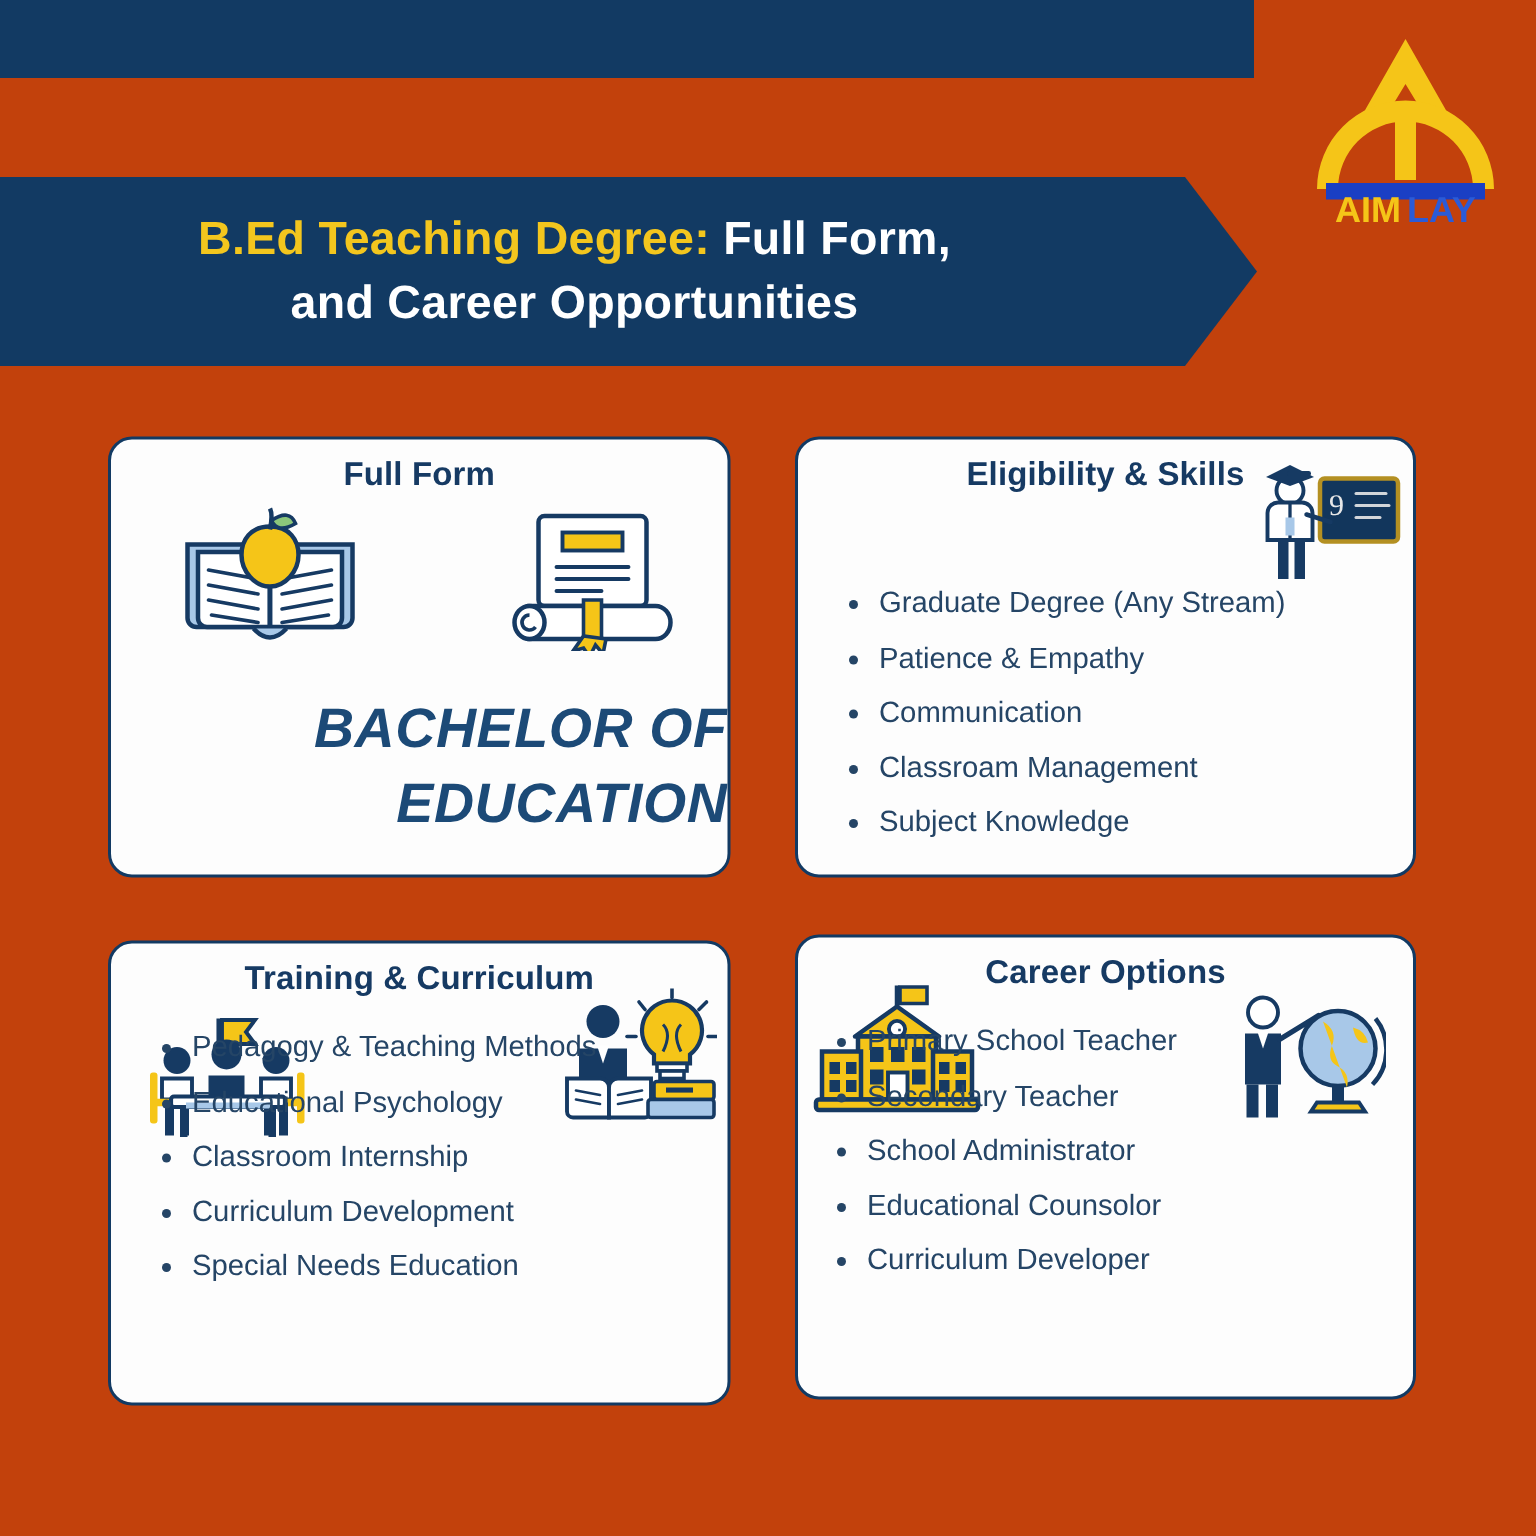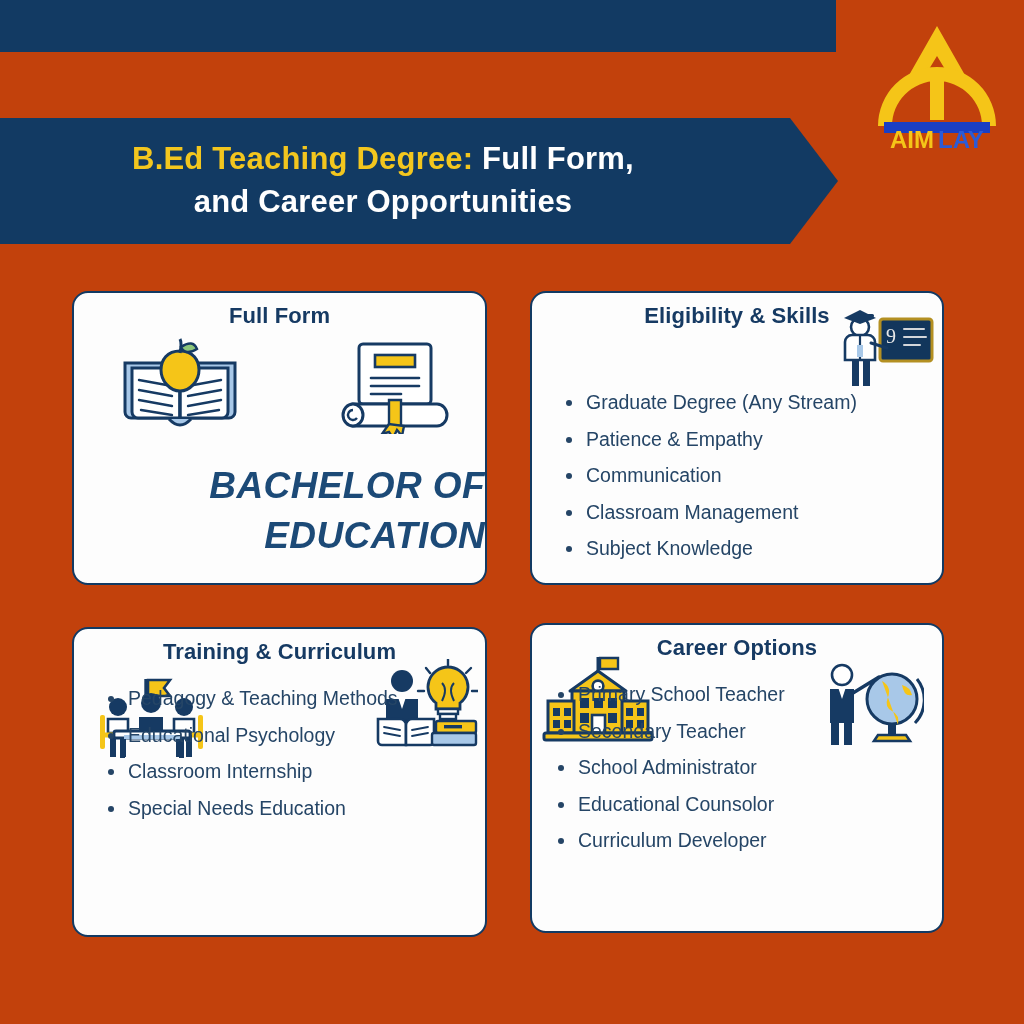--- a/index.html
+++ b/index.html
@@ -291,20 +291,21 @@
           <rect x="62" y="62" width="40" height="12" rx="2" fill="#f5c518" stroke="#163a63" stroke-width="2.4"></rect>
           <rect x="70" y="66" width="18" height="3.4" fill="#163a63"></rect>
           <rect x="58" y="74" width="44" height="12" rx="2" fill="#a8c8e8" stroke="#163a63" stroke-width="2.4"></rect>
         </svg>
       </div>
 
       <ul class="bullets">
         <li>Pedagogy &amp; Teaching Methods</li>
         <li>Educational Psychology</li>
         <li>Classroom Internship</li>
+        <li>Curriculum Development</li>
         <li>Special Needs Education</li>
       </ul>
     </div>
 
     <div class="card c4">
       <div class="card-title">Career Options</div>
 
       <div class="ic ic-school">
         <svg width="112" height="94" viewBox="0 0 112 94">
           <path d="M56 4 v16" stroke="#163a63" stroke-width="3"></path>

